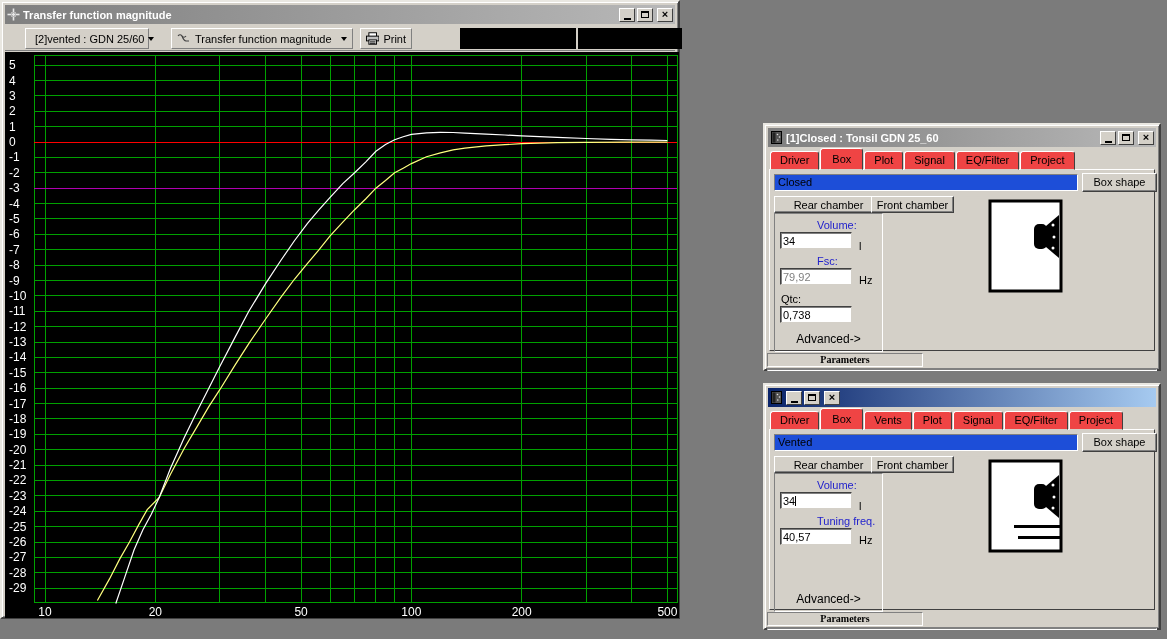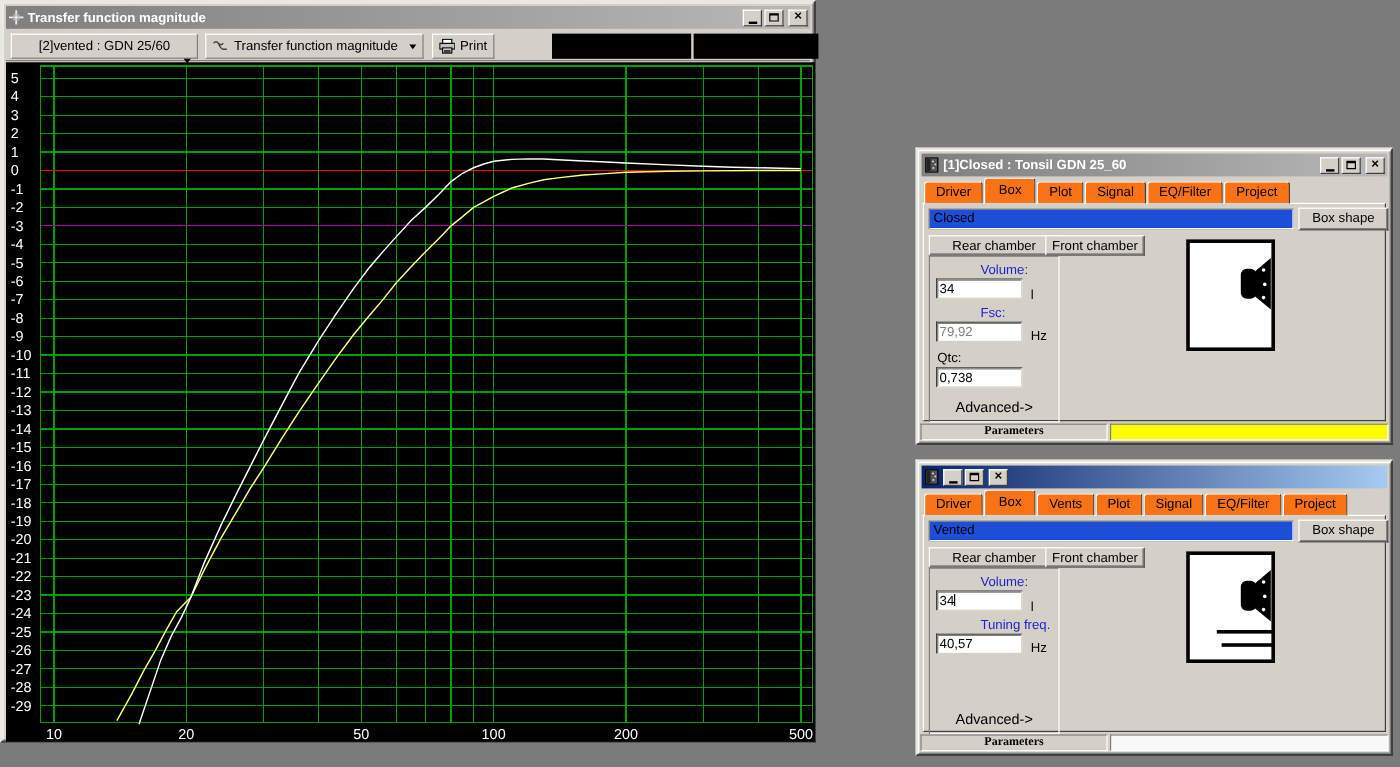--- a/index.html
+++ b/index.html
@@ -54,21 +54,21 @@
   .readout { position:absolute; top:2px; height:21px; background:#000; }
   #plot-client { position:absolute; left:3px; top:50px; width:674px; height:566px; background:#000; }
   #chart { display:block; }
 
   
   .dlg { width:398px; }
   #closed-window { left:763px; top:123px; height:248px; }
   #vented-window { left:763px; top:383px; height:247px; }
   .tabstrip { position:absolute; left:5px; top:25px; height:20px; display:flex; align-items:flex-end; }
   .tab {
-    display:inline-block; padding:2px 9px 3px; background:#f97316; position:relative;
+    display:inline-block; padding:2px 9px 3px; background:#ef4444; position:relative;
     border:1px solid; border-color:#fff #404040 #d4d0c8 #fff;
     border-radius:3px 3px 0 0; font-size:11px; margin-right:1px;
   }
   .tab.sel { padding:4px 11px 4px; margin-top:-4px; z-index:3; }
   .pagearea {
     position:absolute; left:4px; right:4px; top:44px; bottom:18px;
     border:1px solid; border-color:#fff #404040 #404040 #fff; background:#d4d0c8;
   }
   .namefield {
     position:absolute; left:9px; top:49px; width:304px; height:17px;
@@ -94,21 +94,21 @@
     border:1px solid; border-color:#404040 #d4d0c8 #d4d0c8 #404040;
     box-shadow:inset 1px 1px 0 #808080; font-size:11px; padding:2px 2px 0;
   }
   .field.disabled { color:#808080; }
   .unit { position:absolute; left:84px; font-size:11px; }
   .advanced { position:absolute; left:0; right:0; bottom:5px; text-align:center; font-size:12px; cursor:default; }
   .caret { display:inline-block; width:1px; height:10px; background:#000; vertical-align:-1px; }
   .preview {
     position:absolute; left:223px; top:74px; width:76px; height:95px; background:#d4d0c8;
   }
-  .statusbar { position:absolute; left:2px; right:2px; bottom:2px; height:14px; display:flex; gap:2px; }
+  .statusbar { position:absolute; left:2px; right:2px; bottom:2px; height:14px; display:flex; gap:2px;flex-direction:column; }
   .status-cell1 {
     width:156px; background:#d4d0c8; text-align:center;
     border:1px solid; border-color:#808080 #fff #fff #808080;
     font-family:"Liberation Serif", serif; font-weight:bold; font-size:10px; line-height:12px;
   }
   .status-cell2 { flex:1; border:1px solid; border-color:#808080 #fff #fff #808080; }
 </style>
 </head>
 <body>
 
@@ -131,21 +131,21 @@
         <span class="tb-btn">
             <span class="glyph-max"></span>
           </span>
         <span class="tb-btn close-gap">
             <span class="glyph-x">×</span>
           </span>
       </span>
     </div>
 
     <div id="plot-toolbar">
-      <div class="tool-combo" style="left:4px; width:156px;flex-direction:column;">
+      <div class="tool-combo" style="left:20px; width:124px;">
         <svg width="11" height="13" viewBox="0 0 11 13">
           <rect x="0.5" y="0.5" width="10" height="12" fill="#555" stroke="#000"></rect>
           <rect x="1.5" y="1.5" width="3" height="10" fill="#222"></rect>
           <circle cx="6.5" cy="3.5" r="0.8" fill="#ddd"></circle>
             <circle cx="8.5" cy="6" r="0.8" fill="#ddd"></circle>
             <circle cx="6.8" cy="9" r="0.8" fill="#ddd"></circle>
         </svg>
         <span>[2]vented : GDN 25/60</span>
         <span class="combo-arrow"></span>
       </div>

